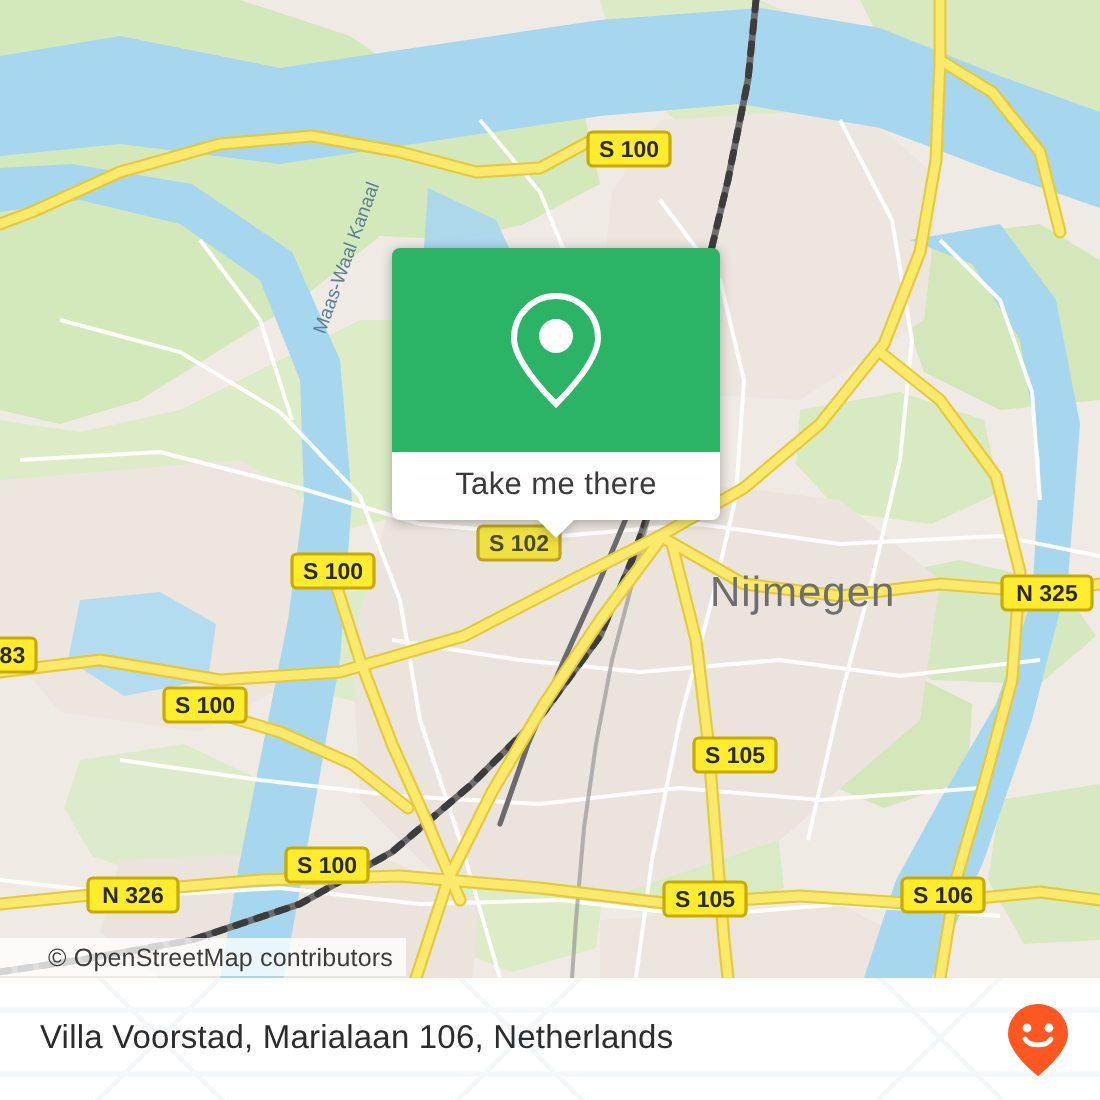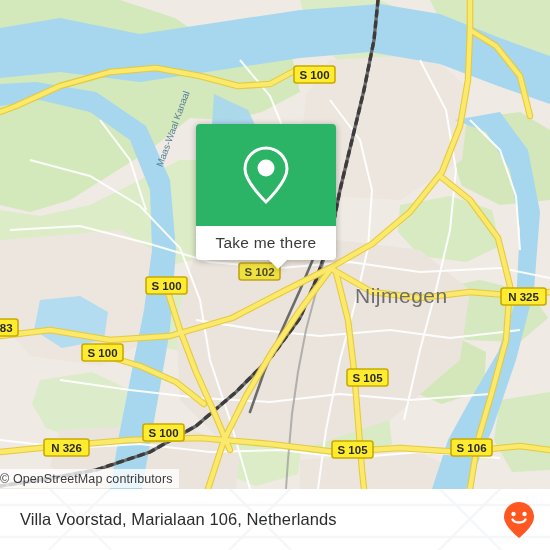--- a/index.html
+++ b/index.html
@@ -30,35 +30,35 @@
   #map svg { display: block; }
 
   
   #attribution {
     position: absolute;
     left: 0;
     top: 469px;
     height: 19px;
     display: flex;
     align-items: center;
-    padding: 0 6px 0 0;
+    padding: 0 6px 0 24px;
     background: rgba(255,255,255,0.78);
     font-size: 12.5px;
     color: #3b3b3b;
     letter-spacing: 0.1px;
     white-space: nowrap;
     z-index: 40;
   }
 
   
   #popup {
     position: absolute;
     left: 196px;
     top: 124px;
-    width: 140px;
+    width: 164px;
     z-index: 30;
     filter: drop-shadow(0 1px 3px rgba(0,0,0,0.30));
   }
   #popup-top {
     height: 102px;
     border-radius: 4px 4px 0 0;
     display: flex;
     align-items: center;
     justify-content: center;
   }

